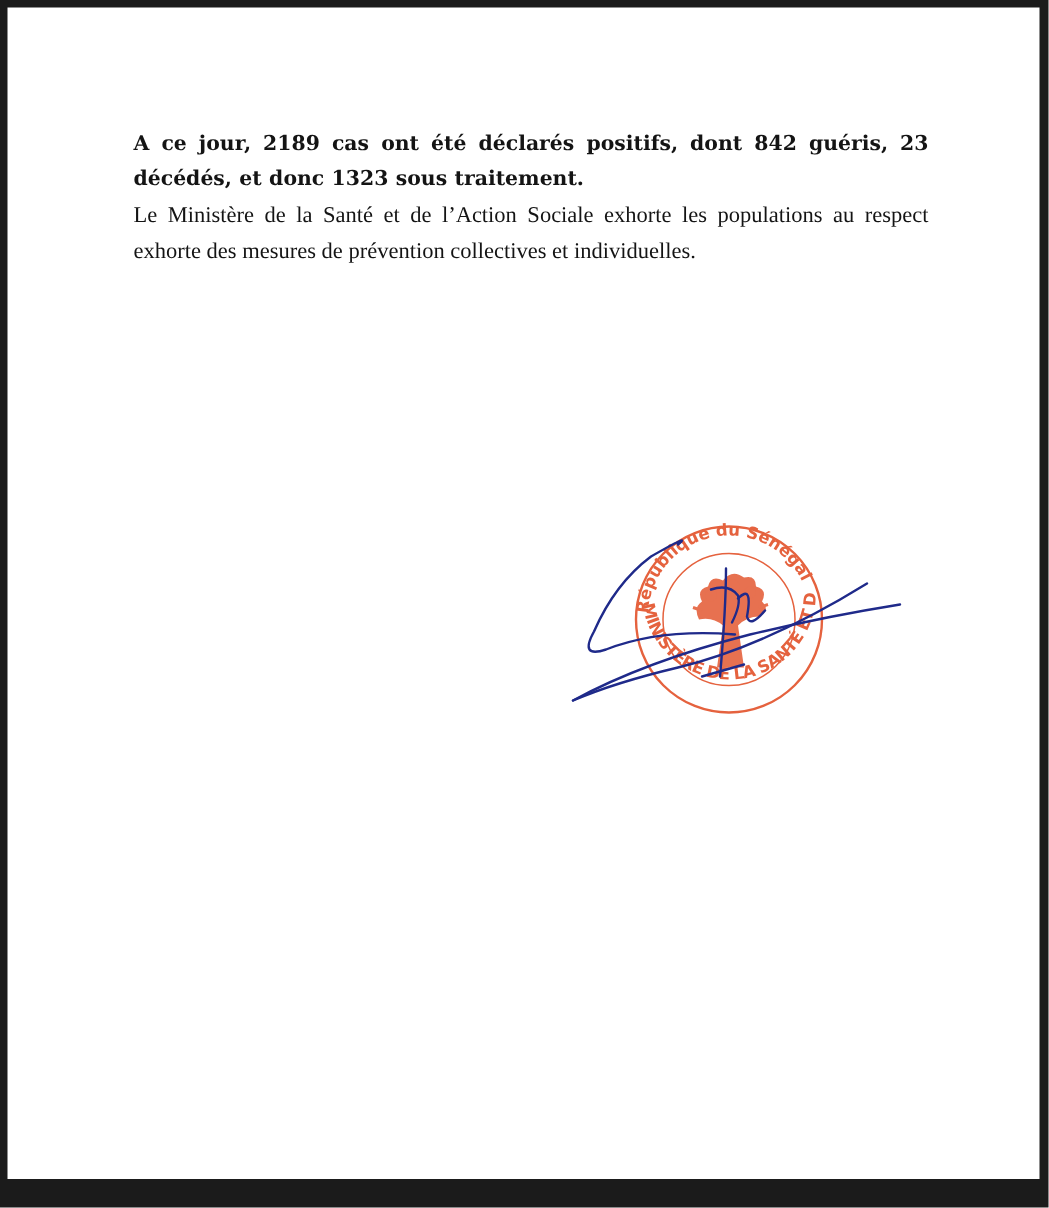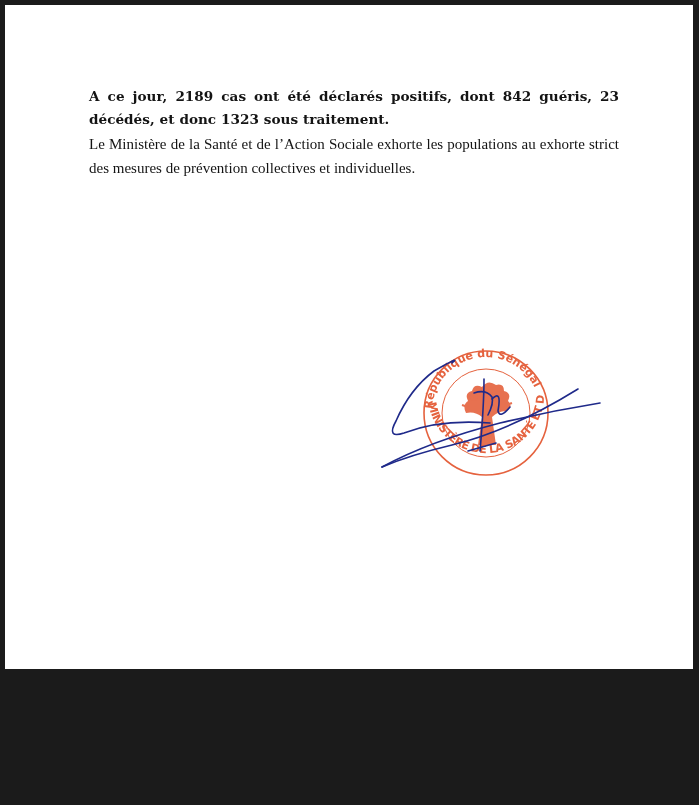--- a/index.html
+++ b/index.html
@@ -1,21 +1,21 @@
 <!DOCTYPE html>
 <html><head>
   <meta charset="utf-8">
   <style>
     html, body { margin: 0; padding: 0; }
     body {
       width: 699px; height: 805px; position: relative; overflow: hidden;
       background: #1b1b1b;
     }
     .page {
-      position: absolute; left: 5px; top: 5px; width: 688px; height: 664px;
+      position: absolute; left: 5px; top: 5px; width: 688px; height: 781px;
       background: #ffffff;
     }
     .text-block {
       position: absolute; left: 84px; top: 80px; width: 530px;
       font-family: "DejaVu Serif", serif; color: #141414;
     }
     .bold-para {
       font-family: "DejaVu Serif", serif;
       font-weight: bold; font-size: 13.6px; line-height: 23px;
       text-align: justify; text-align-last: left; margin: 0;
@@ -30,21 +30,21 @@
       position: absolute; left: 370px; top: 345px; width: 240px; height: 140px;
     }
     svg { display: block; }
   </style>
 </head>
 <body>
 
 <div class="page">
   <div class="text-block">
     <p class="bold-para">A ce jour, 2189 cas ont été déclarés positifs, dont 842 guéris, 23 décédés, et donc 1323 sous traitement.</p>
-    <p class="normal-para">Le Ministère de la Santé et de l’Action Sociale exhorte les populations au exhorte strict des mesures de prévention collectives et individuelles.</p>
+    <p class="normal-para">Le Ministère de la Santé et de l’Action Sociale exhorte les populations au respect exhorte des mesures de prévention collectives et individuelles.</p>
   </div>
 </div>
 
 <div class="stamp-wrap">
   <svg width="240" height="140" viewBox="0 0 240 140">
     <defs>
       <path id="arcTop" d="M 62,66 A 54,54 0 0 1 170,66"></path>
       <path id="arcBottom" d="M 58,50 A 58,58 0 1 0 174,50"></path>
     </defs>
     <g fill="none" stroke="#e5623e">

